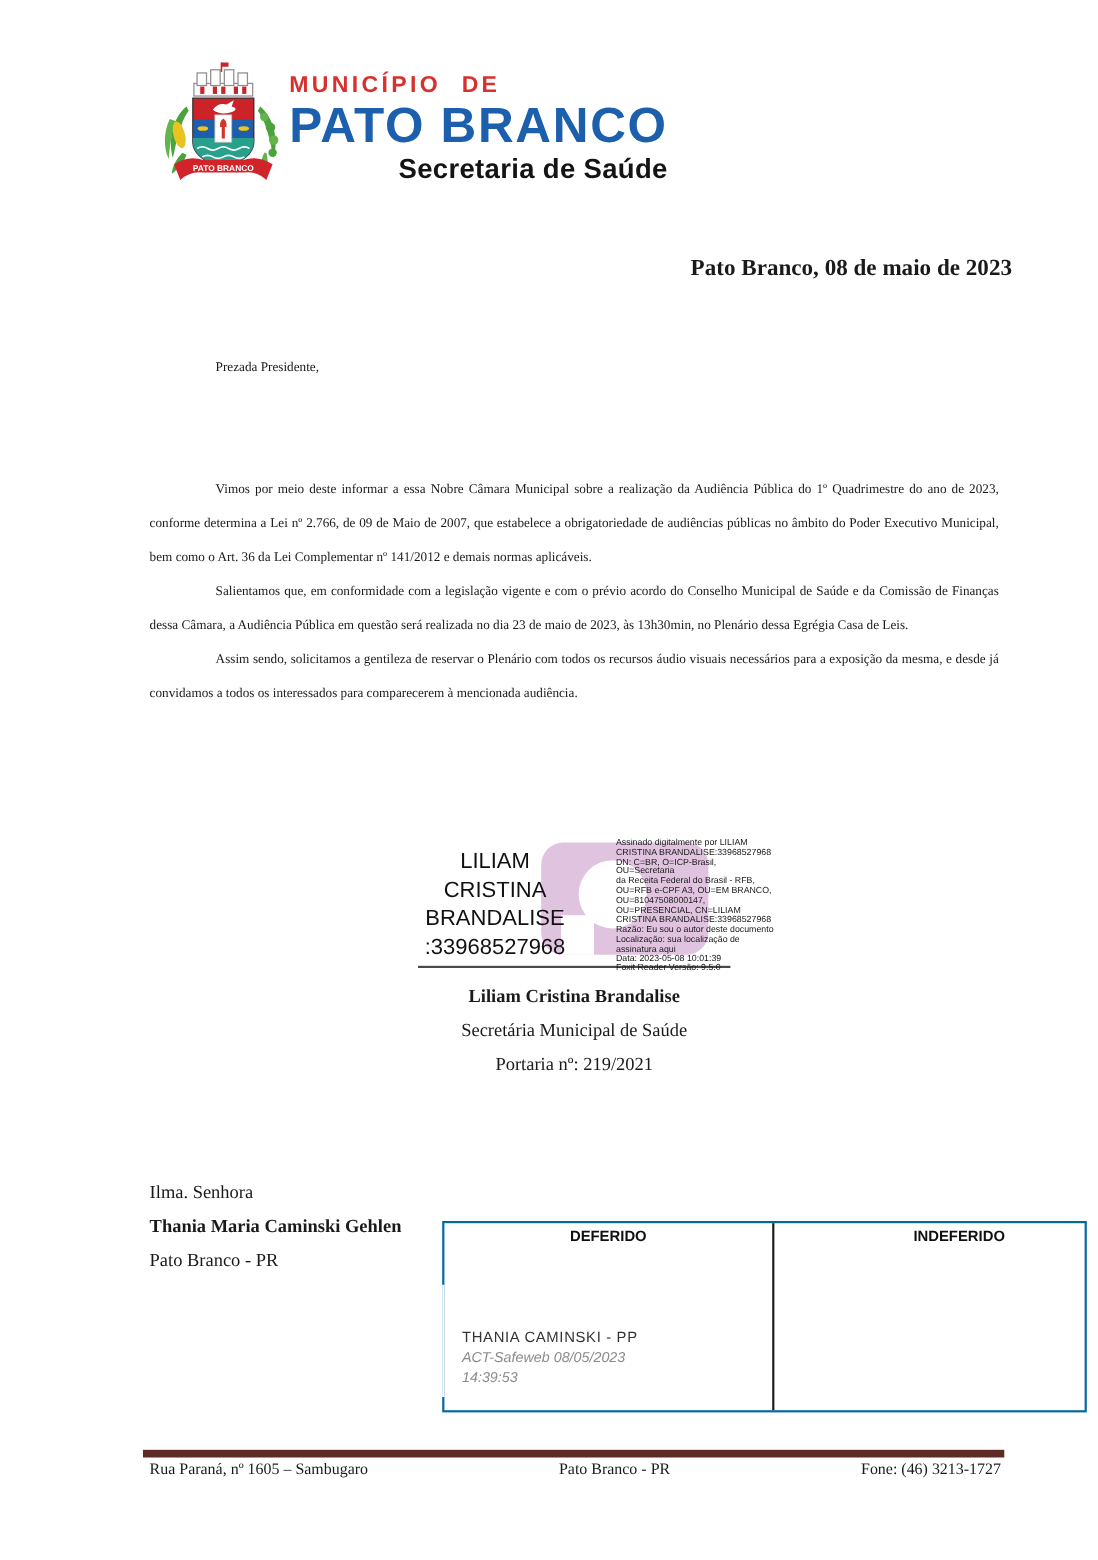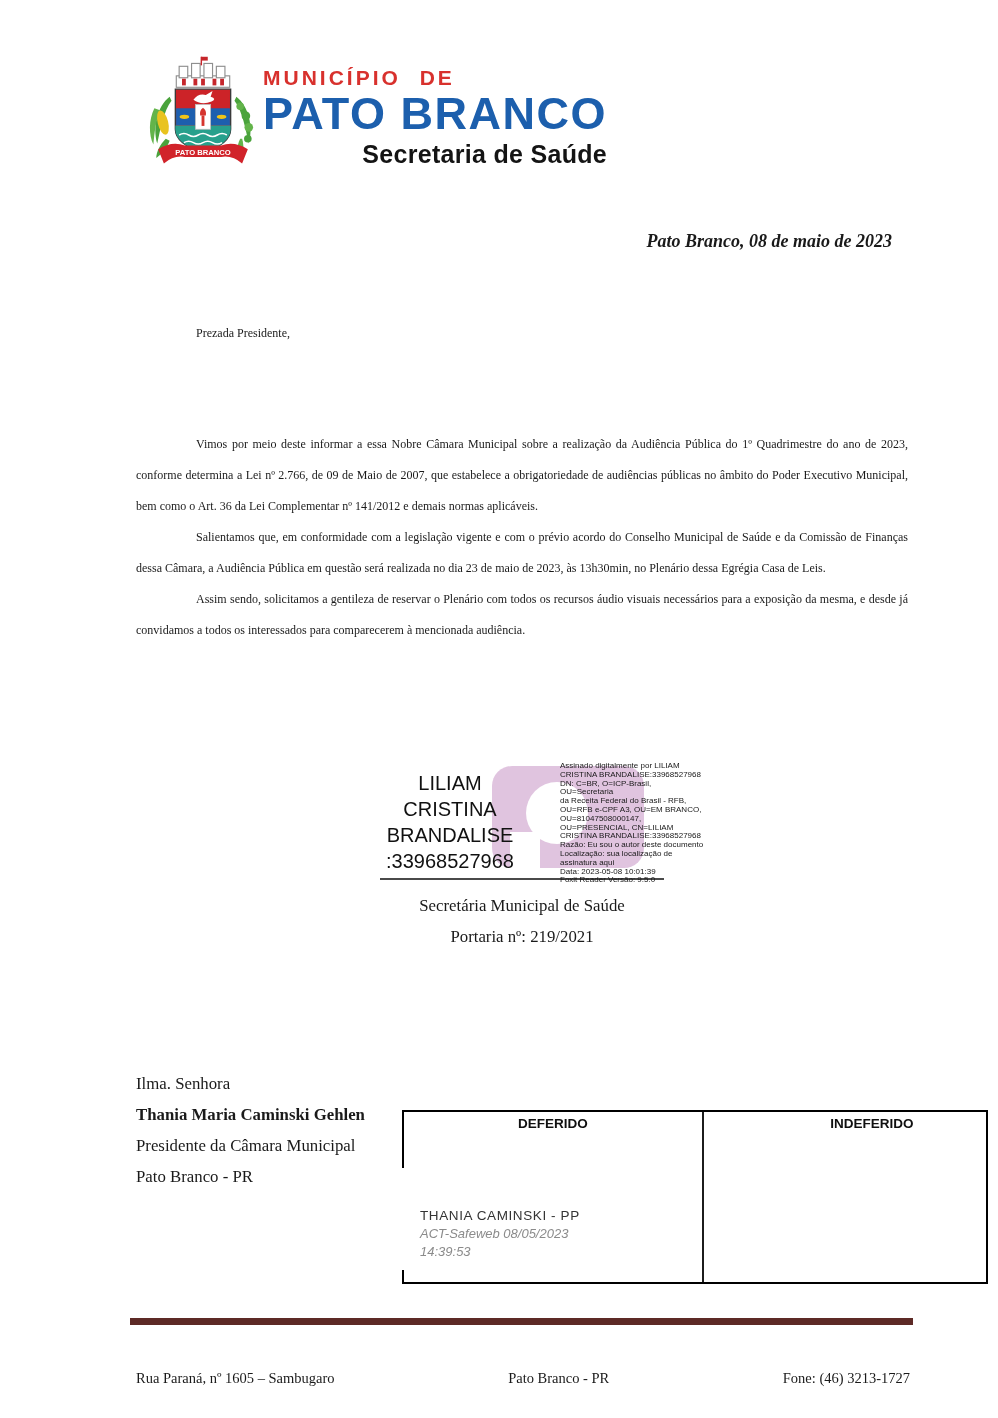--- a/index.html
+++ b/index.html
@@ -11,52 +11,52 @@
     font-family:"Liberation Serif", serif;
     color:#1a1a1a;
   }
   
   .crest{position:absolute;left:141px;top:50px;width:124px;height:128px;}
   .brand-text{position:absolute;left:263px;top:66px;font-family:"Liberation Sans",sans-serif;}
   .brand-line1{font-size:21px;font-weight:bold;color:#d8312d;letter-spacing:3px;word-spacing:10px;}
   .brand-line2{font-size:45px;font-weight:bold;color:#1c5fad;letter-spacing:1.5px;line-height:48px;margin-top:0px;}
   .brand-line3{font-size:25px;font-weight:bold;color:#141414;letter-spacing:0.3px;margin-top:2px;text-align:right;}
   
-  .date-line{position:absolute;right:106px;top:231px;font-size:18px;font-weight:bold;font-style:italic;}
+  .date-line{position:absolute;right:78px;top:231px;font-size:21px;font-weight:bold;}
   .letter-body{position:absolute;left:136px;top:318px;width:772px;font-size:12px;line-height:31px;text-align:justify;}
   .salutation{text-indent:60px;text-align:left;}
   .letter-body p{margin:0;text-indent:60px;}
   .letter-body p.first{margin-top:80px;}
   
   .sig-block{position:absolute;left:380px;top:752px;width:284px;height:126px;border-bottom:2px solid #4a4a4a;}
   .sig-watermark{position:absolute;left:112px;top:14px;width:152px;height:102px;background:#d9b6d8;border-radius:20px;opacity:.8;}
   .sig-watermark::after{content:"";position:absolute;left:34px;top:16px;width:62px;height:62px;border-radius:50%;background:#ffffff;}
   .sig-watermark::before{content:"";position:absolute;left:18px;top:66px;width:30px;height:36px;background:#ffffff;}
   .sig-name{position:absolute;left:0;top:18px;width:140px;text-align:center;font-family:"Liberation Sans",sans-serif;font-size:20px;line-height:26px;white-space:pre-line;color:#111;}
   .sig-details{position:absolute;left:140px;top:10px;width:146px;font-family:"Liberation Sans",sans-serif;font-size:8px;line-height:8.8px;white-space:pre-line;color:#181818;margin-left:40px;}
   
   .signer{position:absolute;left:322px;top:896px;width:400px;text-align:center;font-size:16.8px;}
   .signer .name{font-weight:bold;}
   .signer div{margin-bottom:11px;}
   
   .recipient{position:absolute;left:136px;top:1068px;font-size:16.8px;line-height:31px;}
   .recipient .bold{font-weight:bold;}
   
-  .decision-table{position:absolute;left:402px;top:1110px;width:582px;height:170px;border:2px solid #000000;}
+  .decision-table{position:absolute;left:402px;top:1110px;width:582px;height:170px;border:2px solid #0369a1;}
   .decision-divider{position:absolute;left:298px;top:0;width:2px;height:100%;background:#1c1c1c;}
   .decision-header{position:absolute;top:4px;font-family:"Liberation Sans",sans-serif;font-size:13.5px;font-weight:bold;text-align:center;color:#101010;}
   .dh-left{left:0;width:298px;}
   .dh-right{left:300px;width:336px;}
   .border-gap{position:absolute;left:-2px;top:56px;width:2px;height:102px;background:#ffffff;}
   .table-stamp{position:absolute;left:16px;top:96px;font-family:"Liberation Sans",sans-serif;}
   .table-stamp .l1{font-size:13.5px;font-weight:normal;color:#343434;letter-spacing:0.6px;}
   .table-stamp .l2,.table-stamp .l3{font-size:13px;font-style:italic;color:#8b8b8b;margin-top:3px;}
   
   .footer-bar{position:absolute;left:130px;top:1318px;width:783px;height:7px;background:#5d2a26;}
-  .footer-text{position:absolute;left:136px;top:1328px;width:774px;display:flex;justify-content:space-between;font-size:14.5px;margin-top:42px;}
+  .footer-text{position:absolute;left:136px;top:1328px;width:774px;display:flex;justify-content:space-between;font-size:14.5px;}
   .pre{white-space:pre-line;}
 </style>
 </head>
 <body>
 
 <div class="page">
 
   <svg class="crest" viewBox="0 0 130 132">
     <g>
       <path d="M30 48 C17 58 12 80 17 97 C20 83 24 62 32 52 Z" fill="#4aa33c"></path>
@@ -137,28 +137,28 @@
 OU=PRESENCIAL, CN=LILIAM
 CRISTINA BRANDALISE:33968527968
 Razão: Eu sou o autor deste documento
 Localização: sua localização de
 assinatura aqui
 Data: 2023-05-08 10:01:39
 Foxit Reader Versão: 9.5.0</div>
   </div>
 
   <div class="signer">
+    <div class="name">Liliam Cristina Brandalise</div>
     <div>Secretária Municipal de Saúde</div>
     <div>Portaria nº: 219/2021</div>
   </div>
 
   <div class="recipient">
     <div>Ilma. Senhora</div>
     <div class="bold">Thania Maria Caminski Gehlen</div>
-    <div>Presidente da Câmara Municipal</div>
     <div>Pato Branco - PR</div>
   </div>
 
   <div class="decision-table">
     <div class="decision-divider"></div>
     <div class="decision-header dh-left">DEFERIDO</div>
     <div class="decision-header dh-right">INDEFERIDO</div>
     <div class="border-gap"></div>
     <div class="table-stamp">
       <div class="l1">THANIA CAMINSKI - PP</div>

